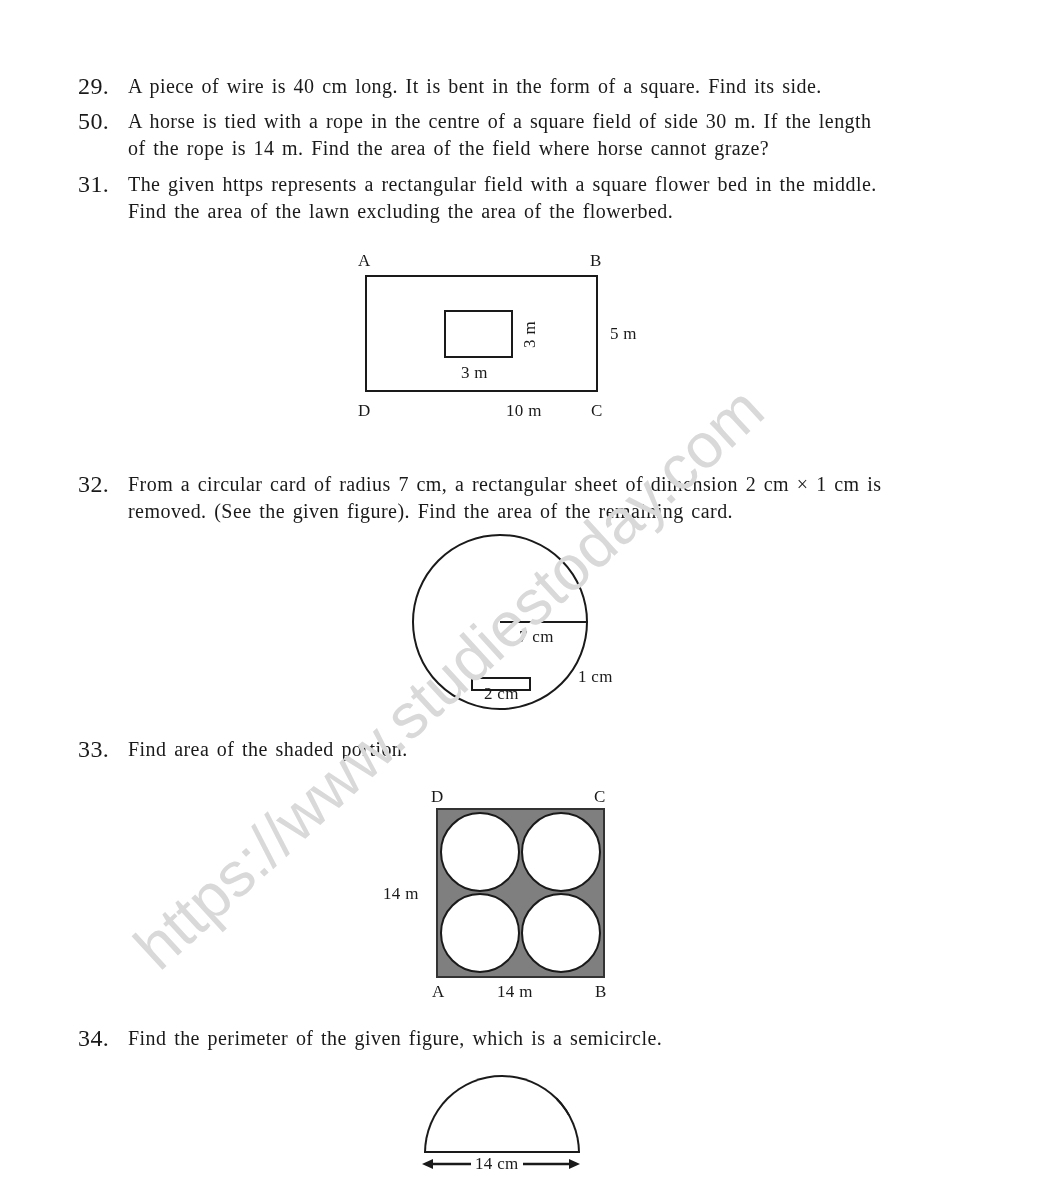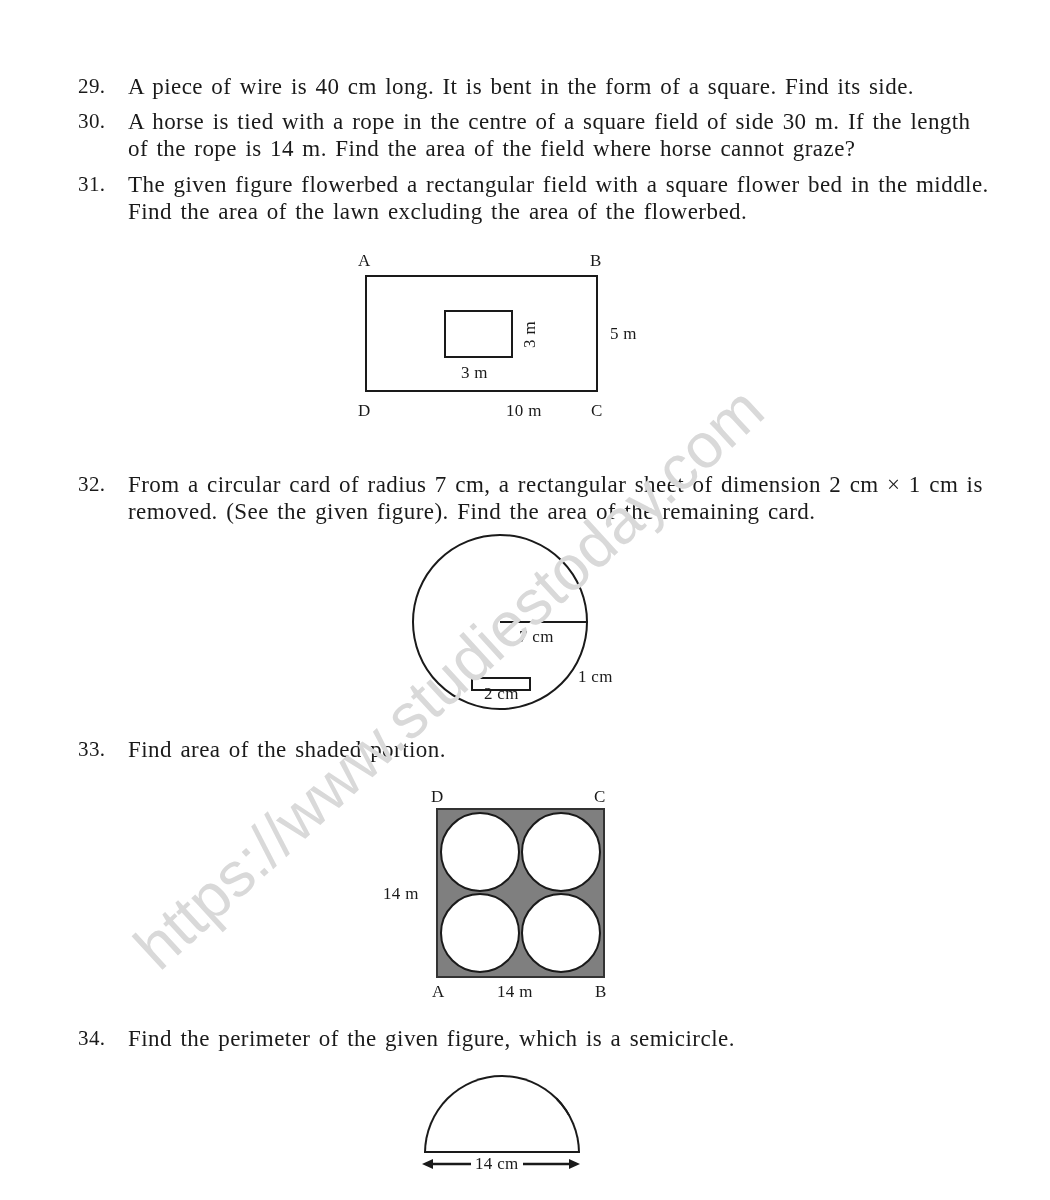--- a/index.html
+++ b/index.html
@@ -48,26 +48,26 @@
 
   
   .q {
     position: absolute;
     display: flex;
     align-items: flex-start;
   }
   .q-num {
     width: 50px;
     flex: 0 0 50px;
-    font-size: 21px;
+    font-size: 24px;
     line-height: 27px;
     letter-spacing: 0.4px;
   }
   .q-body {
-    font-size: 23px;
+    font-size: 20px;
     line-height: 27px;
     letter-spacing: 0.45px;
     word-spacing: 2.2px;
     text-align: left;
   }
   .q-line { display: block; white-space: nowrap; }
 
   
   .fig { position: absolute; z-index: 2; }
   .figlabel {
@@ -178,31 +178,31 @@
   </div>
 
   <div class="q" style="left:78px; top:73px; width:900px;">
     <div class="q-num">29.</div>
     <div class="q-body">
       <span class="q-line">A piece of wire is 40 cm long. It is bent in the form of a square. Find its side.</span>
     </div>
   </div>
 
   <div class="q" style="left:78px; top:108px; width:900px;">
-    <div class="q-num">30.</div>
+    <div class="q-num">50.</div>
     <div class="q-body">
       <span class="q-line">A horse is tied with a rope in the centre of a square field of side 30 m. If the length</span>
       <span class="q-line">of the rope is 14 m. Find the area of the field where horse cannot graze?</span>
     </div>
   </div>
 
   <div class="q" style="left:78px; top:171px; width:900px;">
     <div class="q-num">31.</div>
     <div class="q-body">
-      <span class="q-line">The given figure flowerbed a rectangular field with a square flower bed in the middle.</span>
+      <span class="q-line">The given https represents a rectangular field with a square flower bed in the middle.</span>
       <span class="q-line">Find the area of the lawn excluding the area of the flowerbed.</span>
     </div>
   </div>
 
   <div class="fig" id="fig31">
     <div class="rect-outer"></div>
     <div class="rect-inner"></div>
 
     <div class="figlabel" style="left:358px; top:252px;">A</div>
     <div class="figlabel" style="left:590px; top:252px;">B</div>

